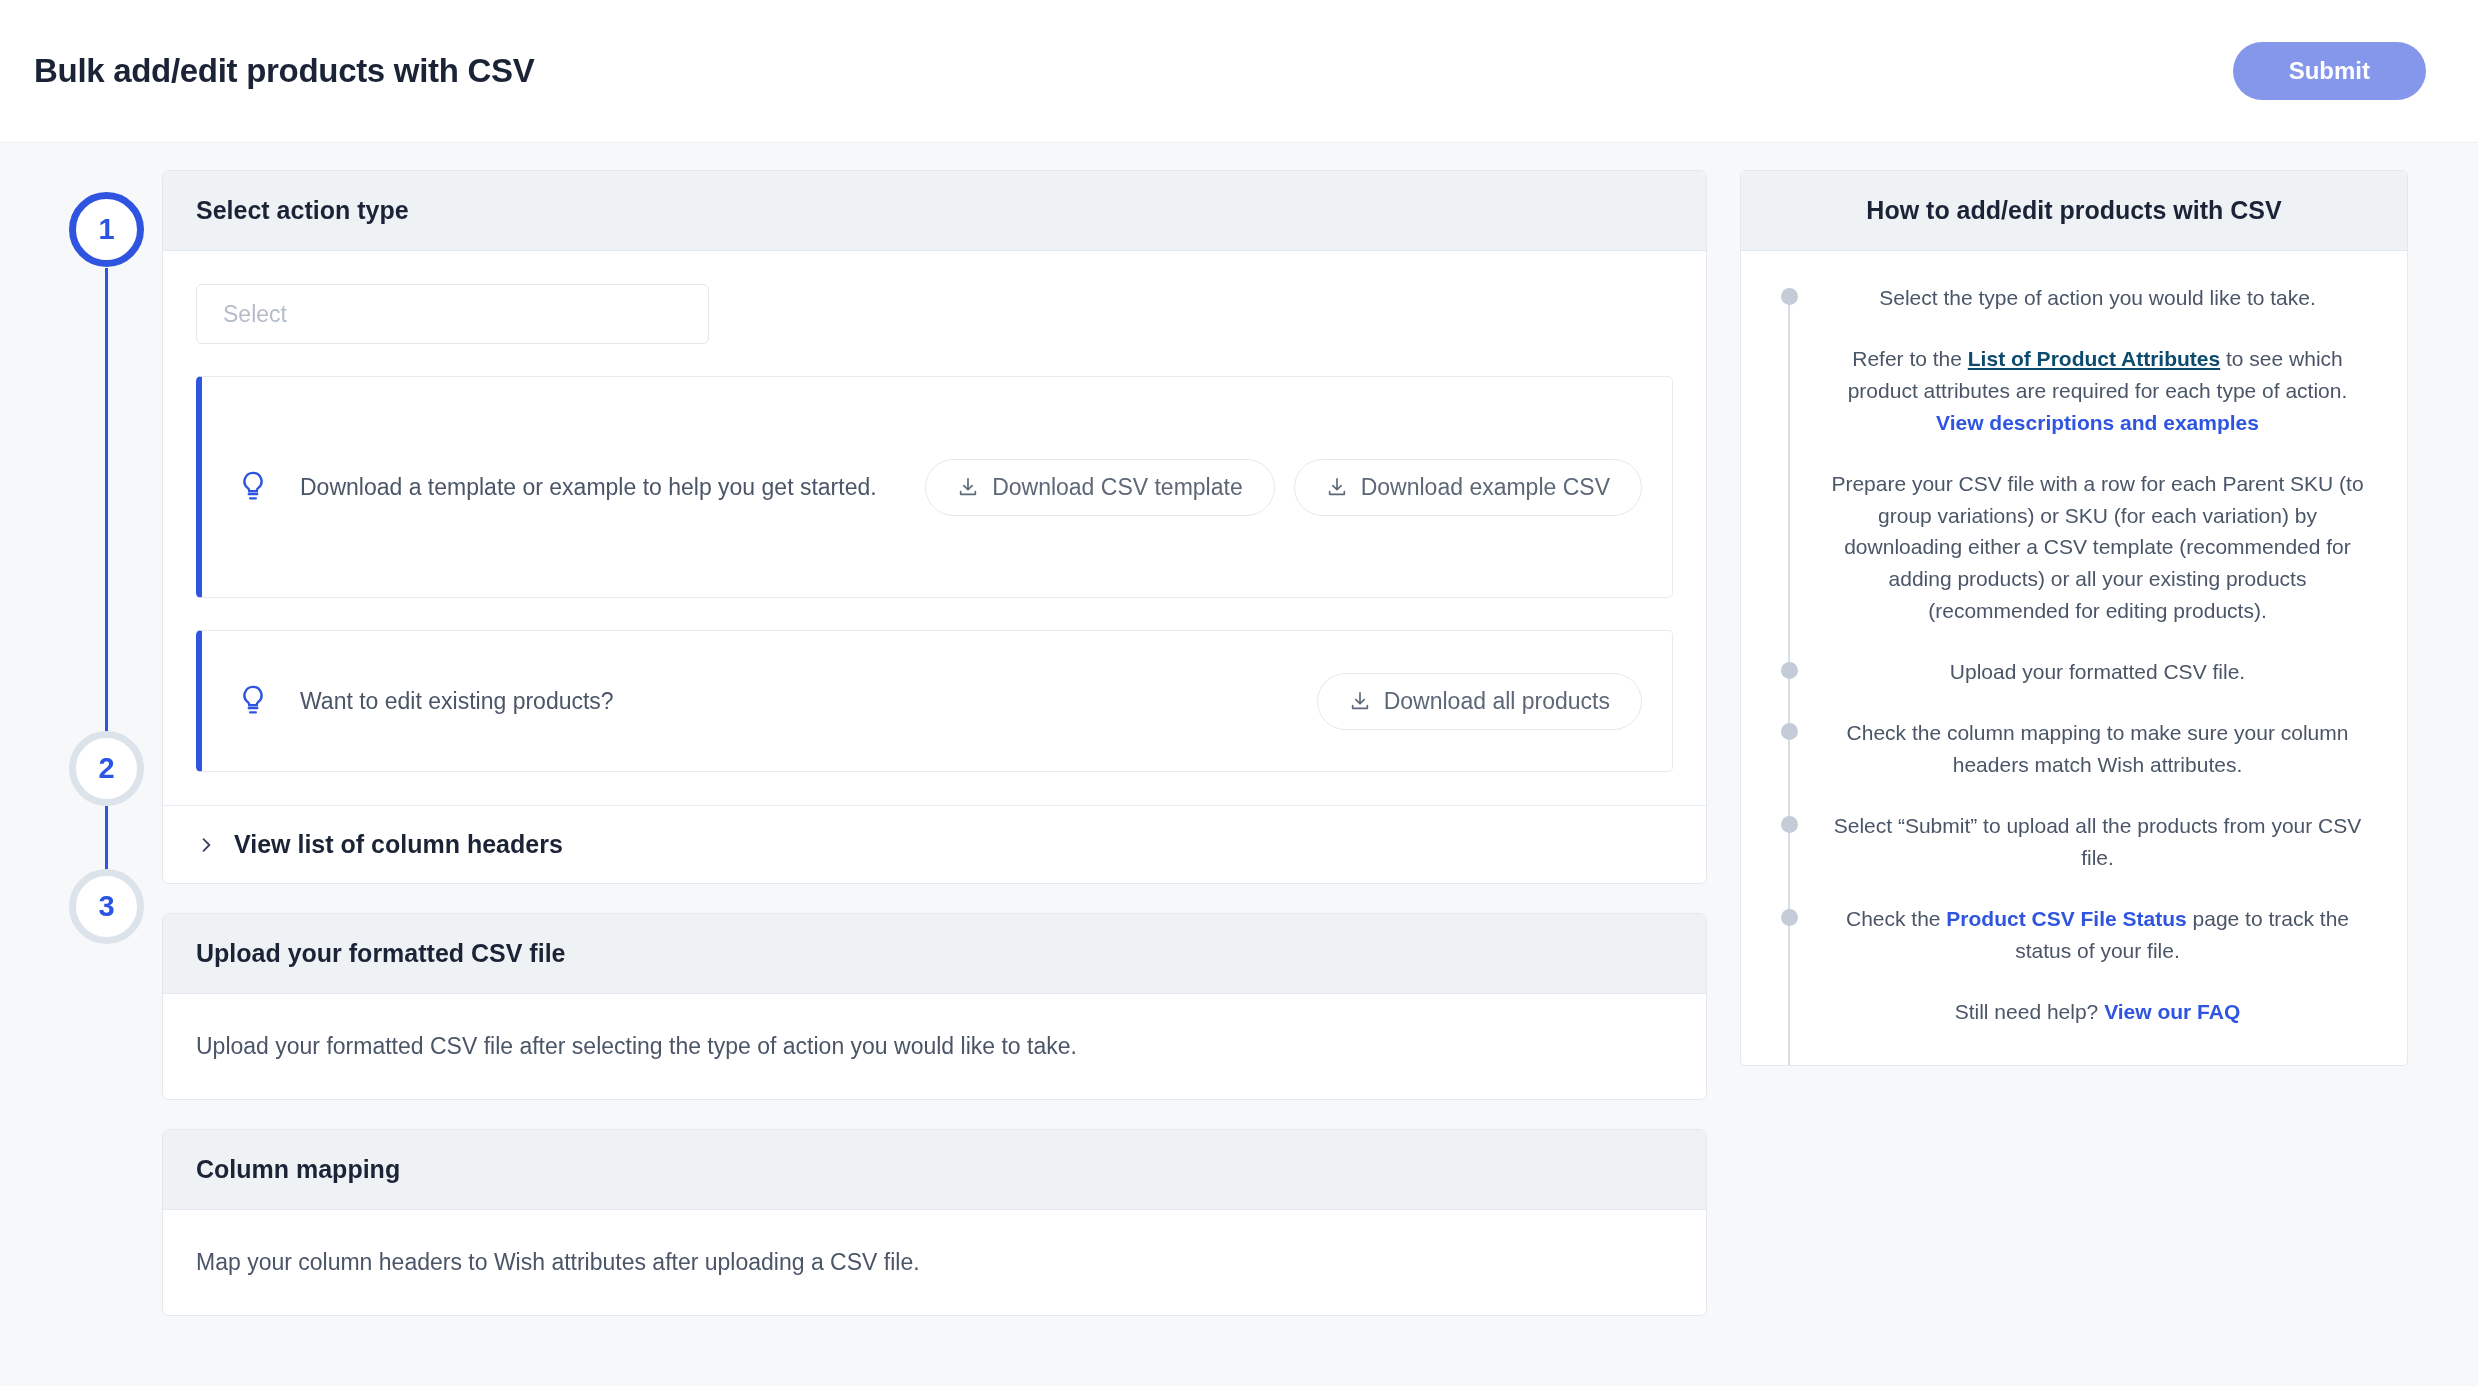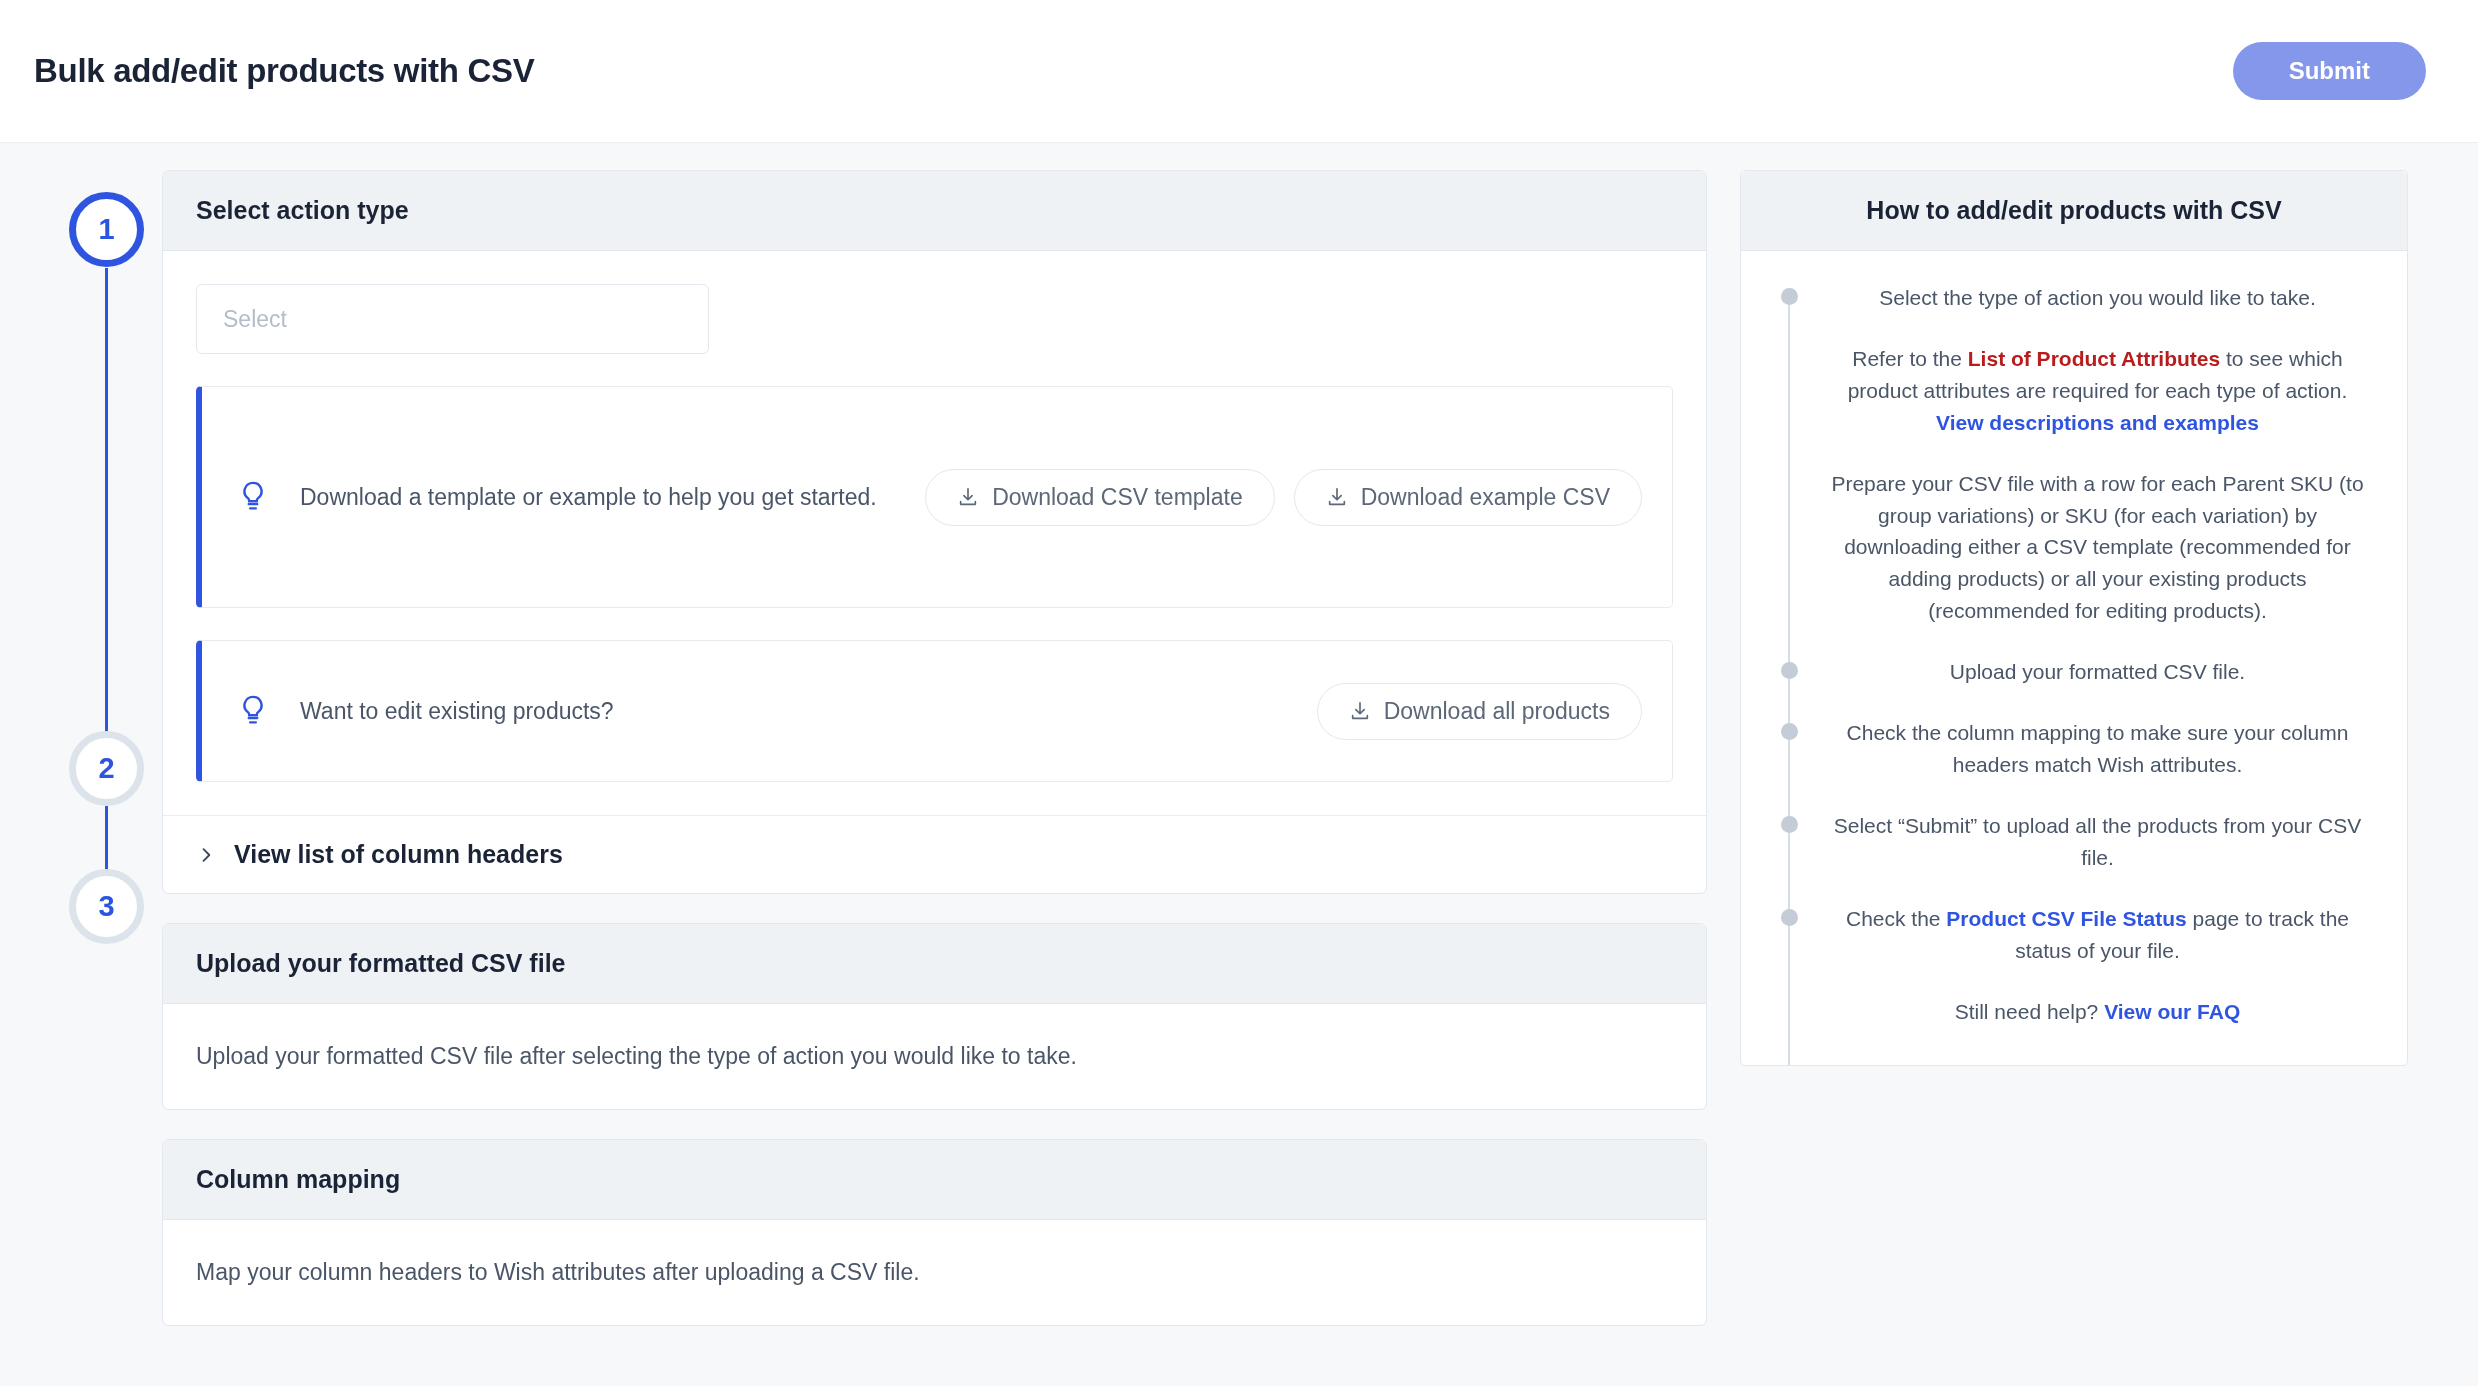--- a/index.html
+++ b/index.html
@@ -115,21 +115,21 @@
 
   
   .field-label {
     font-size: 21px;
     font-weight: bold;
     color: #19243a;
     margin-bottom: 15px;
   }
   .select-box {
     width: 513px;
-    height: 70px;
+    height: 60px;
     border: 1px solid #e3e8ee;
     border-radius: 6px;
     background: #ffffff;
     display: flex;
     align-items: center;
     padding: 0 26px;
     font-size: 23px;
     color: #b4bcca;
     cursor: pointer;
   }
@@ -233,21 +233,21 @@
     height: 17px;
     border-radius: 50%;
     background: #c3ccd7;
     z-index: 2;
   }
   .tl-text {
     font-size: 21px;
     line-height: 1.52;
     color: #4a5668;
   }
-  .tl-text b { color: #b91c1c; font-weight: bold; }
+  .tl-text b { color: #0c4a6e; font-weight: bold; text-decoration: underline; }
   .link { color: #2f55e0; font-weight: bold; text-decoration: none; cursor: pointer; }
 
   .tl-sub { padding-left: 47px; margin-bottom: 29px; }
 
   .icon { display: inline-flex; align-items: center; justify-content: center; flex: 0 0 auto; }
 </style>
 </head>
 <body>
 
 <div class="topbar">

